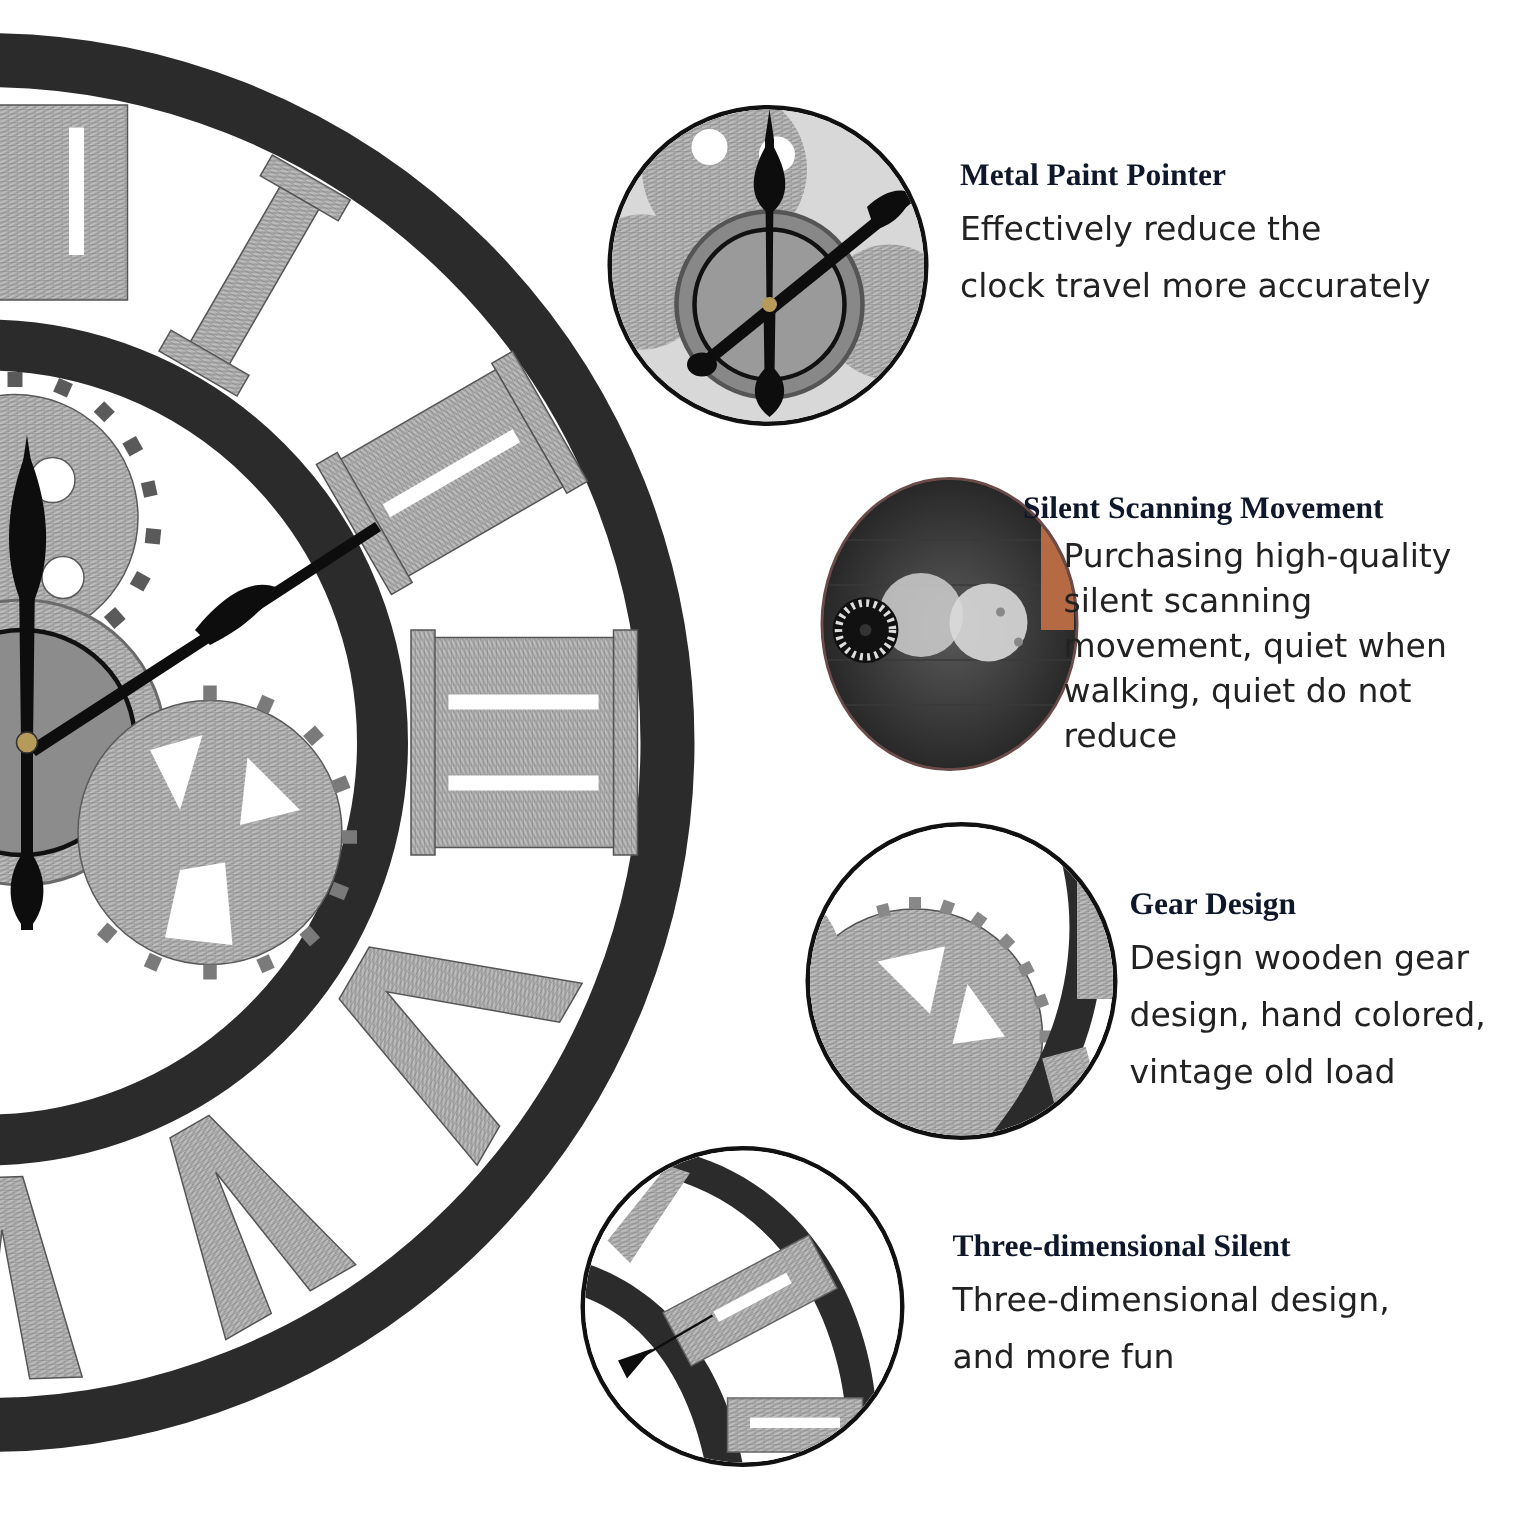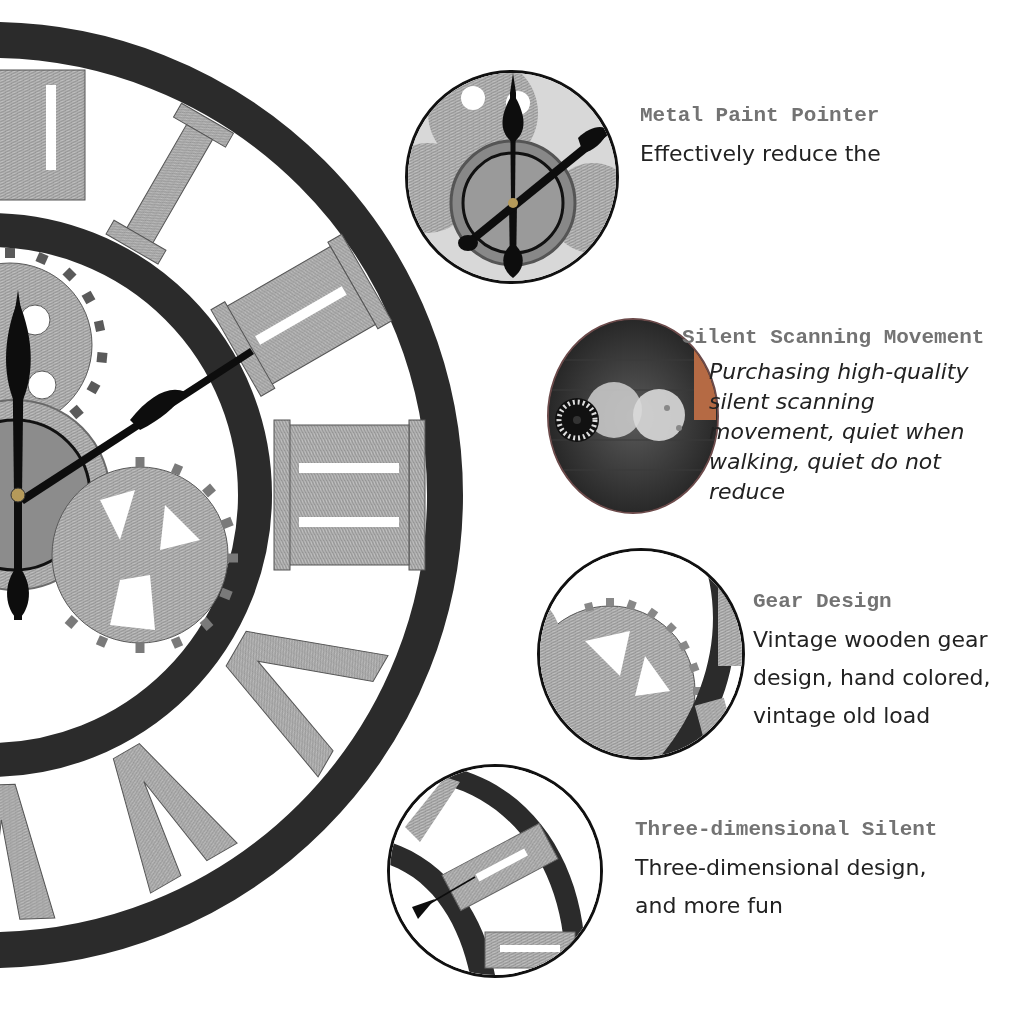--- a/index.html
+++ b/index.html
@@ -2,22 +2,22 @@
 <html><head>
 <meta charset="utf-8">
 <style>
   html, body { margin: 0; padding: 0; background: #ffffff; }
   body { width: 1024px; height: 1024px; position: relative; overflow: hidden;
          font-family: "Liberation Sans", sans-serif; }
   .clock { position: absolute; left: 0; top: 0; width: 1024px; height: 1024px; }
   .inset { position: absolute; border-radius: 50%; overflow: hidden; }
   .inset svg { display: block; }
   .feature { position: absolute; color: #1a1a1a; }
-  .feature-title { font-family: Liberation Mono, monospace; font-weight: bold;
-                   font-size: 21px; line-height: 26px; margin: 0 0 6px 0; color: #737373; white-space: nowrap; }
+  .feature-title { font-family: Liberation Serif, serif; font-weight: bold;
+                   font-size: 21px; line-height: 26px; margin: 0 0 6px 0; color: #0f172a; white-space: nowrap; }
   .feature-desc { font-family: "DejaVu Sans", sans-serif; font-size: 22px; line-height: 38px;
                   color: #222; margin: 0; }
   .feature-desc span { display: block; white-space: nowrap; }
   #f2 .feature-desc { line-height: 30px; }
   #f3 .feature-desc, #f4 .feature-desc { line-height: 38px; }
 </style>
 </head>
 <body>
 
 <svg width="0" height="0" style="position:absolute">
@@ -223,38 +223,39 @@
     <path d="M15 60 L55 10 L70 15 L30 75 Z" fill="url(#brush)"></path>
     <line x1="25" y1="145" x2="85" y2="110" stroke="#0d0d0d" stroke-width="1.5"></line>
     <path d="M22 140 L45 132 L28 152 Z" fill="#0d0d0d"></path>
   </svg>
 </div>
 
 <div class="feature" id="f1" style="left:640px;top:103px;">
   <h3 class="feature-title">Metal Paint Pointer</h3>
   <p class="feature-desc">
     <span>Effectively reduce the</span>
+    <span>clock travel more accurately</span>
   </p>
 </div>
 
 <div class="feature" id="f2" style="left:682px;top:325px;">
   <h3 class="feature-title">Silent Scanning Movement</h3>
-  <p class="feature-desc" style="margin-left:27px;font-style:italic;">
+  <p class="feature-desc" style="margin-left:27px;">
     <span>Purchasing high-quality</span>
     <span>silent scanning</span>
     <span>movement, quiet when</span>
     <span>walking, quiet do not</span>
     <span>reduce</span>
   </p>
 </div>
 
 <div class="feature" id="f3" style="left:753px;top:589px;">
   <h3 class="feature-title">Gear Design</h3>
   <p class="feature-desc">
-    <span>Vintage wooden gear</span>
+    <span>Design wooden gear</span>
     <span>design, hand colored,</span>
     <span>vintage old load</span>
   </p>
 </div>
 
 <div class="feature" id="f4" style="left:635px;top:817px;">
   <h3 class="feature-title">Three-dimensional Silent</h3>
   <p class="feature-desc">
     <span>Three-dimensional design,</span>
     <span>and more fun</span>

